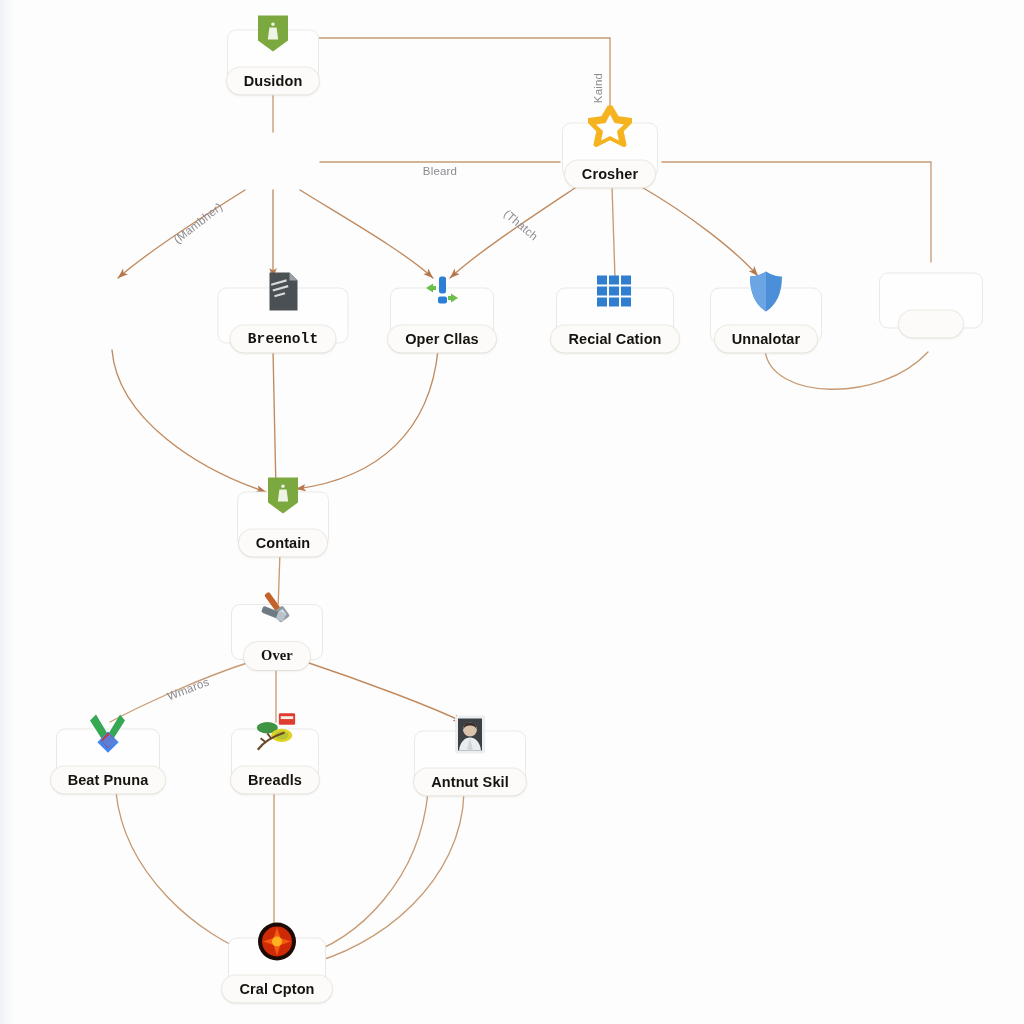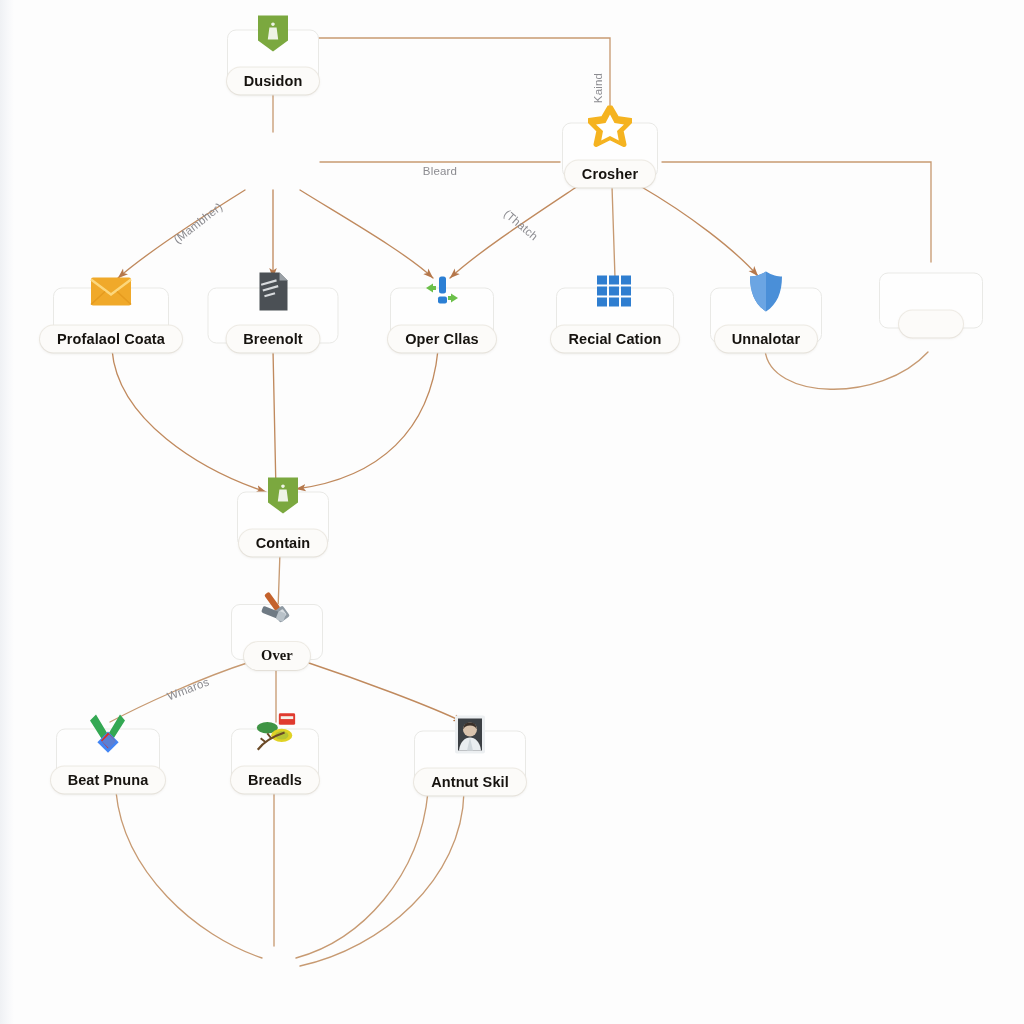--- a/index.html
+++ b/index.html
@@ -178,34 +178,22 @@
       <div class="node-icon">
         <svg width="44" height="42" viewBox="0 0 44 42">
           <path d="M22,1 L29,13 L43,15 L33,25 L36,39 L22,32 L8,39 L11,25 L1,15 L15,13 Z" fill="#f5b320" stroke="#f5b320" stroke-width="5" stroke-linejoin="round"></path>
           <path d="M22,9 L26.5,17.5 L36,19 L29,25.5 L30.8,35 L22,30.5 L13.2,35 L15,25.5 L8,19 L17.5,17.5 Z" fill="#ffffff"></path>
         </svg>
       </div>
     </div>
     <div class="node-label">Crosher</div>
   </div>
 
-  <div class="node" style="left:111px;top:320px;width:116px;">
-    <div class="node-box">
-      <div class="node-icon">
-        <svg width="42" height="32" viewBox="0 0 42 32">
-          <rect x="1" y="2" width="40" height="28" rx="2" fill="#f0a92a"></rect>
-          <path d="M1,4 L21,19 L41,4" fill="none" stroke="#fcd77c" stroke-width="2.4"></path>
-          <path d="M1,29 L15,16 M41,29 L27,16" fill="none" stroke="#e59b1f" stroke-width="1.6"></path>
-        </svg>
-      </div>
-    </div>
-    <div class="node-label">Profalaol Coata</div>
-  </div>
-
-  <div class="node" style="left:273px;top:320px;width:131px;">
+
+  <div class="node" style="left:283px;top:320px;width:131px;font-family:Liberation Mono, monospace;">
     <div class="node-box">
       <div class="node-icon">
         <svg width="32" height="40" viewBox="0 0 32 40">
           <path d="M2,1 H22 L30,9 V39 H2 Z" fill="#4b5055"></path>
           <path d="M22,1 L30,9 H22 Z" fill="#9aa0a6"></path>
           <g fill="#d7dadd" transform="rotate(-16 16 20)">
             <rect x="6" y="9" width="16" height="2.2"></rect>
             <rect x="6" y="15" width="16" height="2.2"></rect>
             <rect x="6" y="21" width="11" height="2.2"></rect>
           </g>
@@ -341,14 +329,32 @@
           <circle cx="17" cy="15" r="7" fill="#d9c3ad"></circle>
           <path d="M17,8 c5,0 7,3.5 6.5,7 c-1,-3 -3,-4 -6.5,-4 c-3.5,0 -5.5,1 -6.5,4 C10,11.5 12,8 17,8 Z" fill="#3a2f28"></path>
           <path d="M6,36 C7,27 12,23 17,23 C22,23 27,27 28,36 Z" fill="#e9edf0"></path>
           <path d="M17,23 L14,36 L20,36 Z" fill="#cfd6db"></path>
         </svg>
       </div>
     </div>
     <div class="node-label">Antnut Skil</div>
   </div>
 
+  <div class="node" style="left:277px;top:970px;width:98px;">
+    <div class="node-box">
+      <div class="node-icon">
+        <svg width="40" height="40" viewBox="0 0 40 40">
+          <circle cx="20" cy="20" r="19" fill="#1d0b06"></circle>
+          <circle cx="20" cy="20" r="15" fill="#cf2a06"></circle>
+          <g fill="#f45a12">
+            <path d="M20,6 L24,18 L20,20 L16,18 Z"></path>
+            <path d="M34,20 L22,24 L20,20 L22,16 Z"></path>
+            <path d="M20,34 L16,22 L20,20 L24,22 Z"></path>
+            <path d="M6,20 L18,16 L20,20 L18,24 Z"></path>
+          </g>
+          <circle cx="20" cy="20" r="5" fill="#ffb11f"></circle>
+        </svg>
+      </div>
+    </div>
+    <div class="node-label">Cral Cpton</div>
+  </div>
 
 </div>
 
 </body></html>

